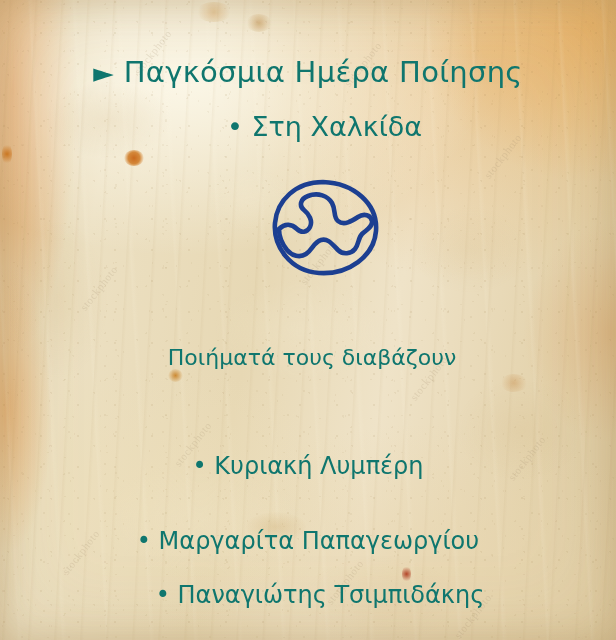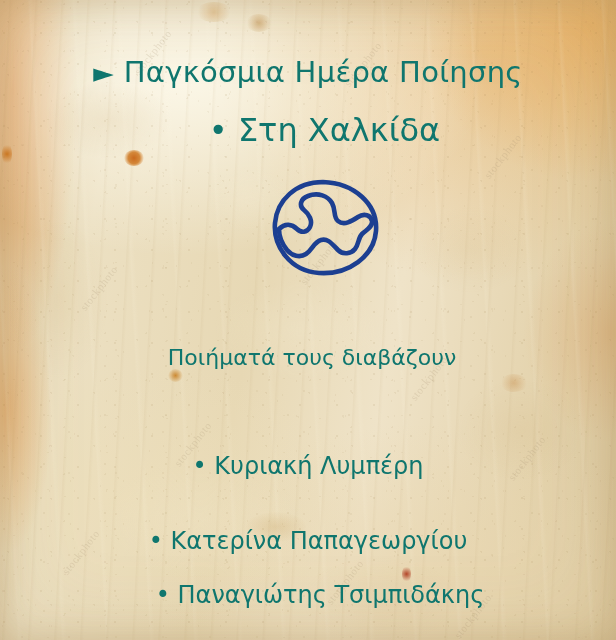--- a/index.html
+++ b/index.html
@@ -111,21 +111,21 @@
   }
   .hl {
     position: absolute;
     left: 0;
     right: 0;
     color: #0f766e;
     font-weight: normal;
     white-space: nowrap;
   }
   .title-1 { top: 55px;  font-size: 29px; letter-spacing: .3px; }
-  .title-2 { top: 111px; font-size: 32px; margin-left: 33px; }
+  .title-2 { top: 111px; font-size: 27px; margin-left: 33px; }
   .section { top: 345px; font-size: 22px; margin-left: 8px; }
   .name    { font-size: 24px; }
   .name-1 { top: 421px; }
   .name-2 { top: 452px; }
   .name-3 { top: 527px; }
   .name-4 { top: 581px; padding-left: 24px; }
 
   .bullet-tri { font-size: .92em; }
 
   
@@ -197,21 +197,21 @@
     <div class="hl section">Ποιήματά τους διαβάζουν</div>
 
 
     <div class="hl name name-2">
       <span>•</span>
       <span>Κυριακή Λυμπέρη</span>
     </div>
 
     <div class="hl name name-3">
       <span>•</span>
-      <span>Κατερίνα Παπαγεωργίου</span>
+      <span>Μαργαρίτα Παπαγεωργίου</span>
     </div>
 
     <div class="hl name name-4">
       <span>•</span>
       <span>Παναγιώτης Τσιμπιδάκης</span>
     </div>
 
   </div>
 </div>
 

